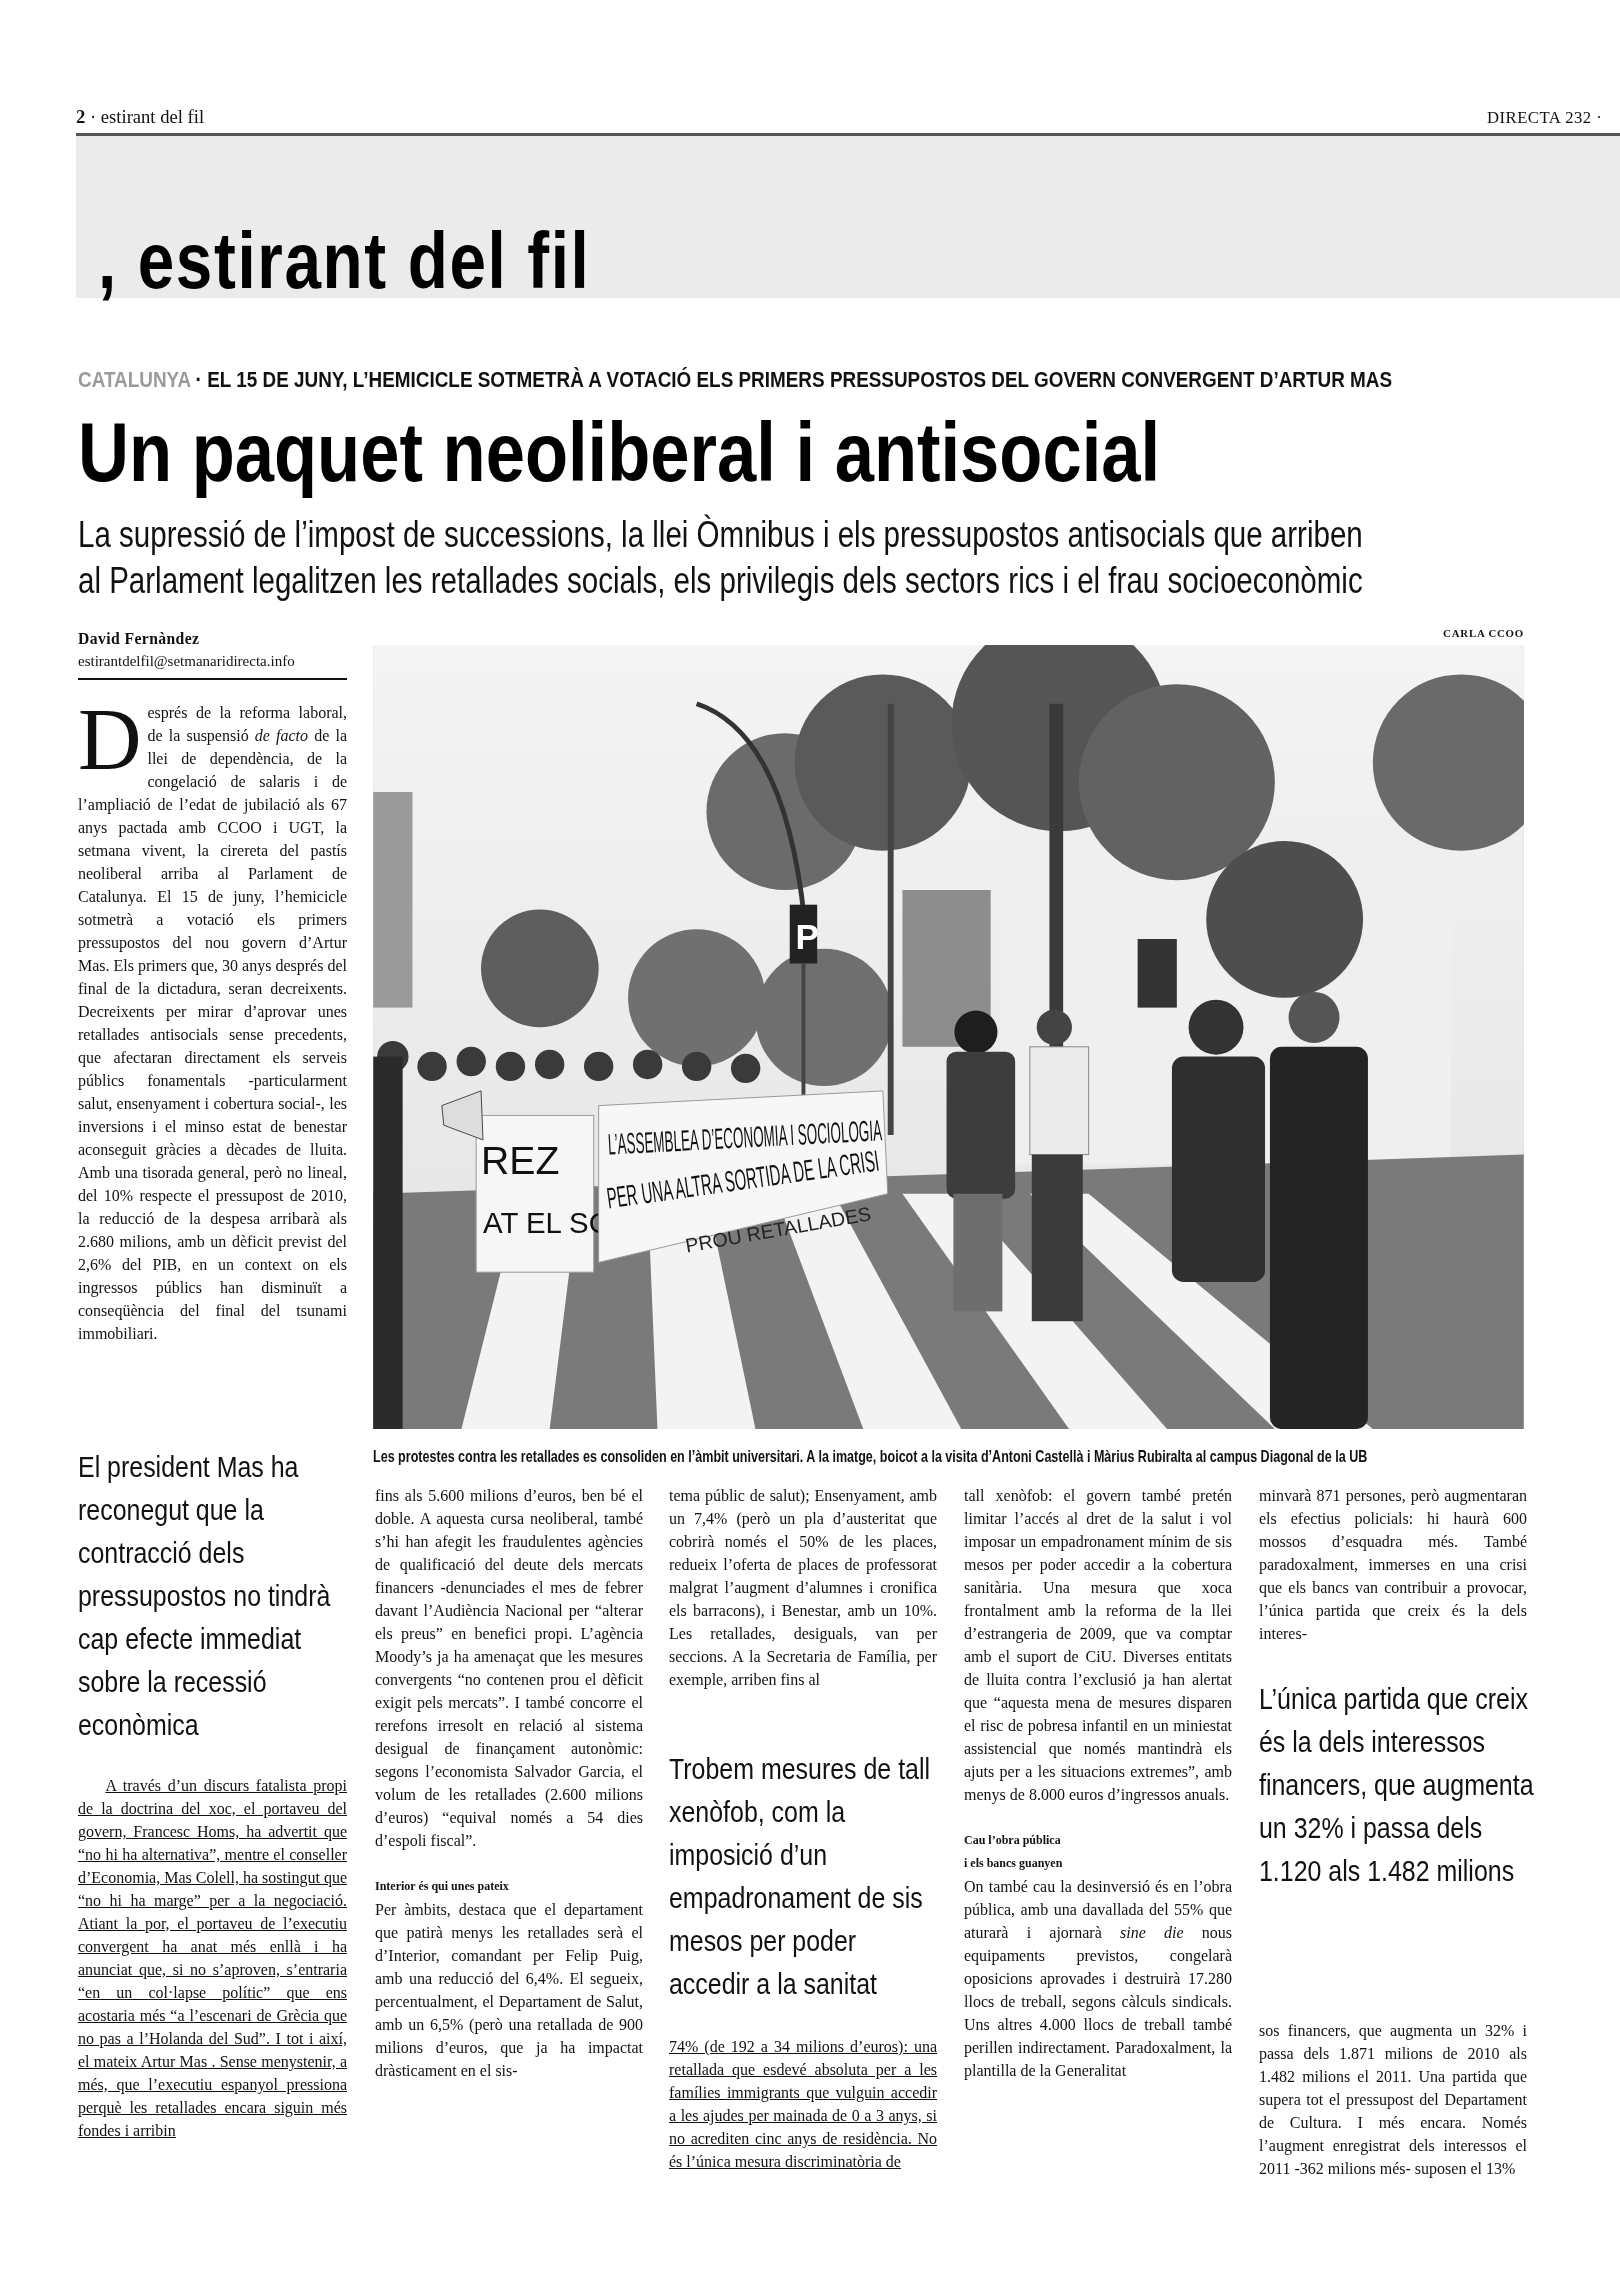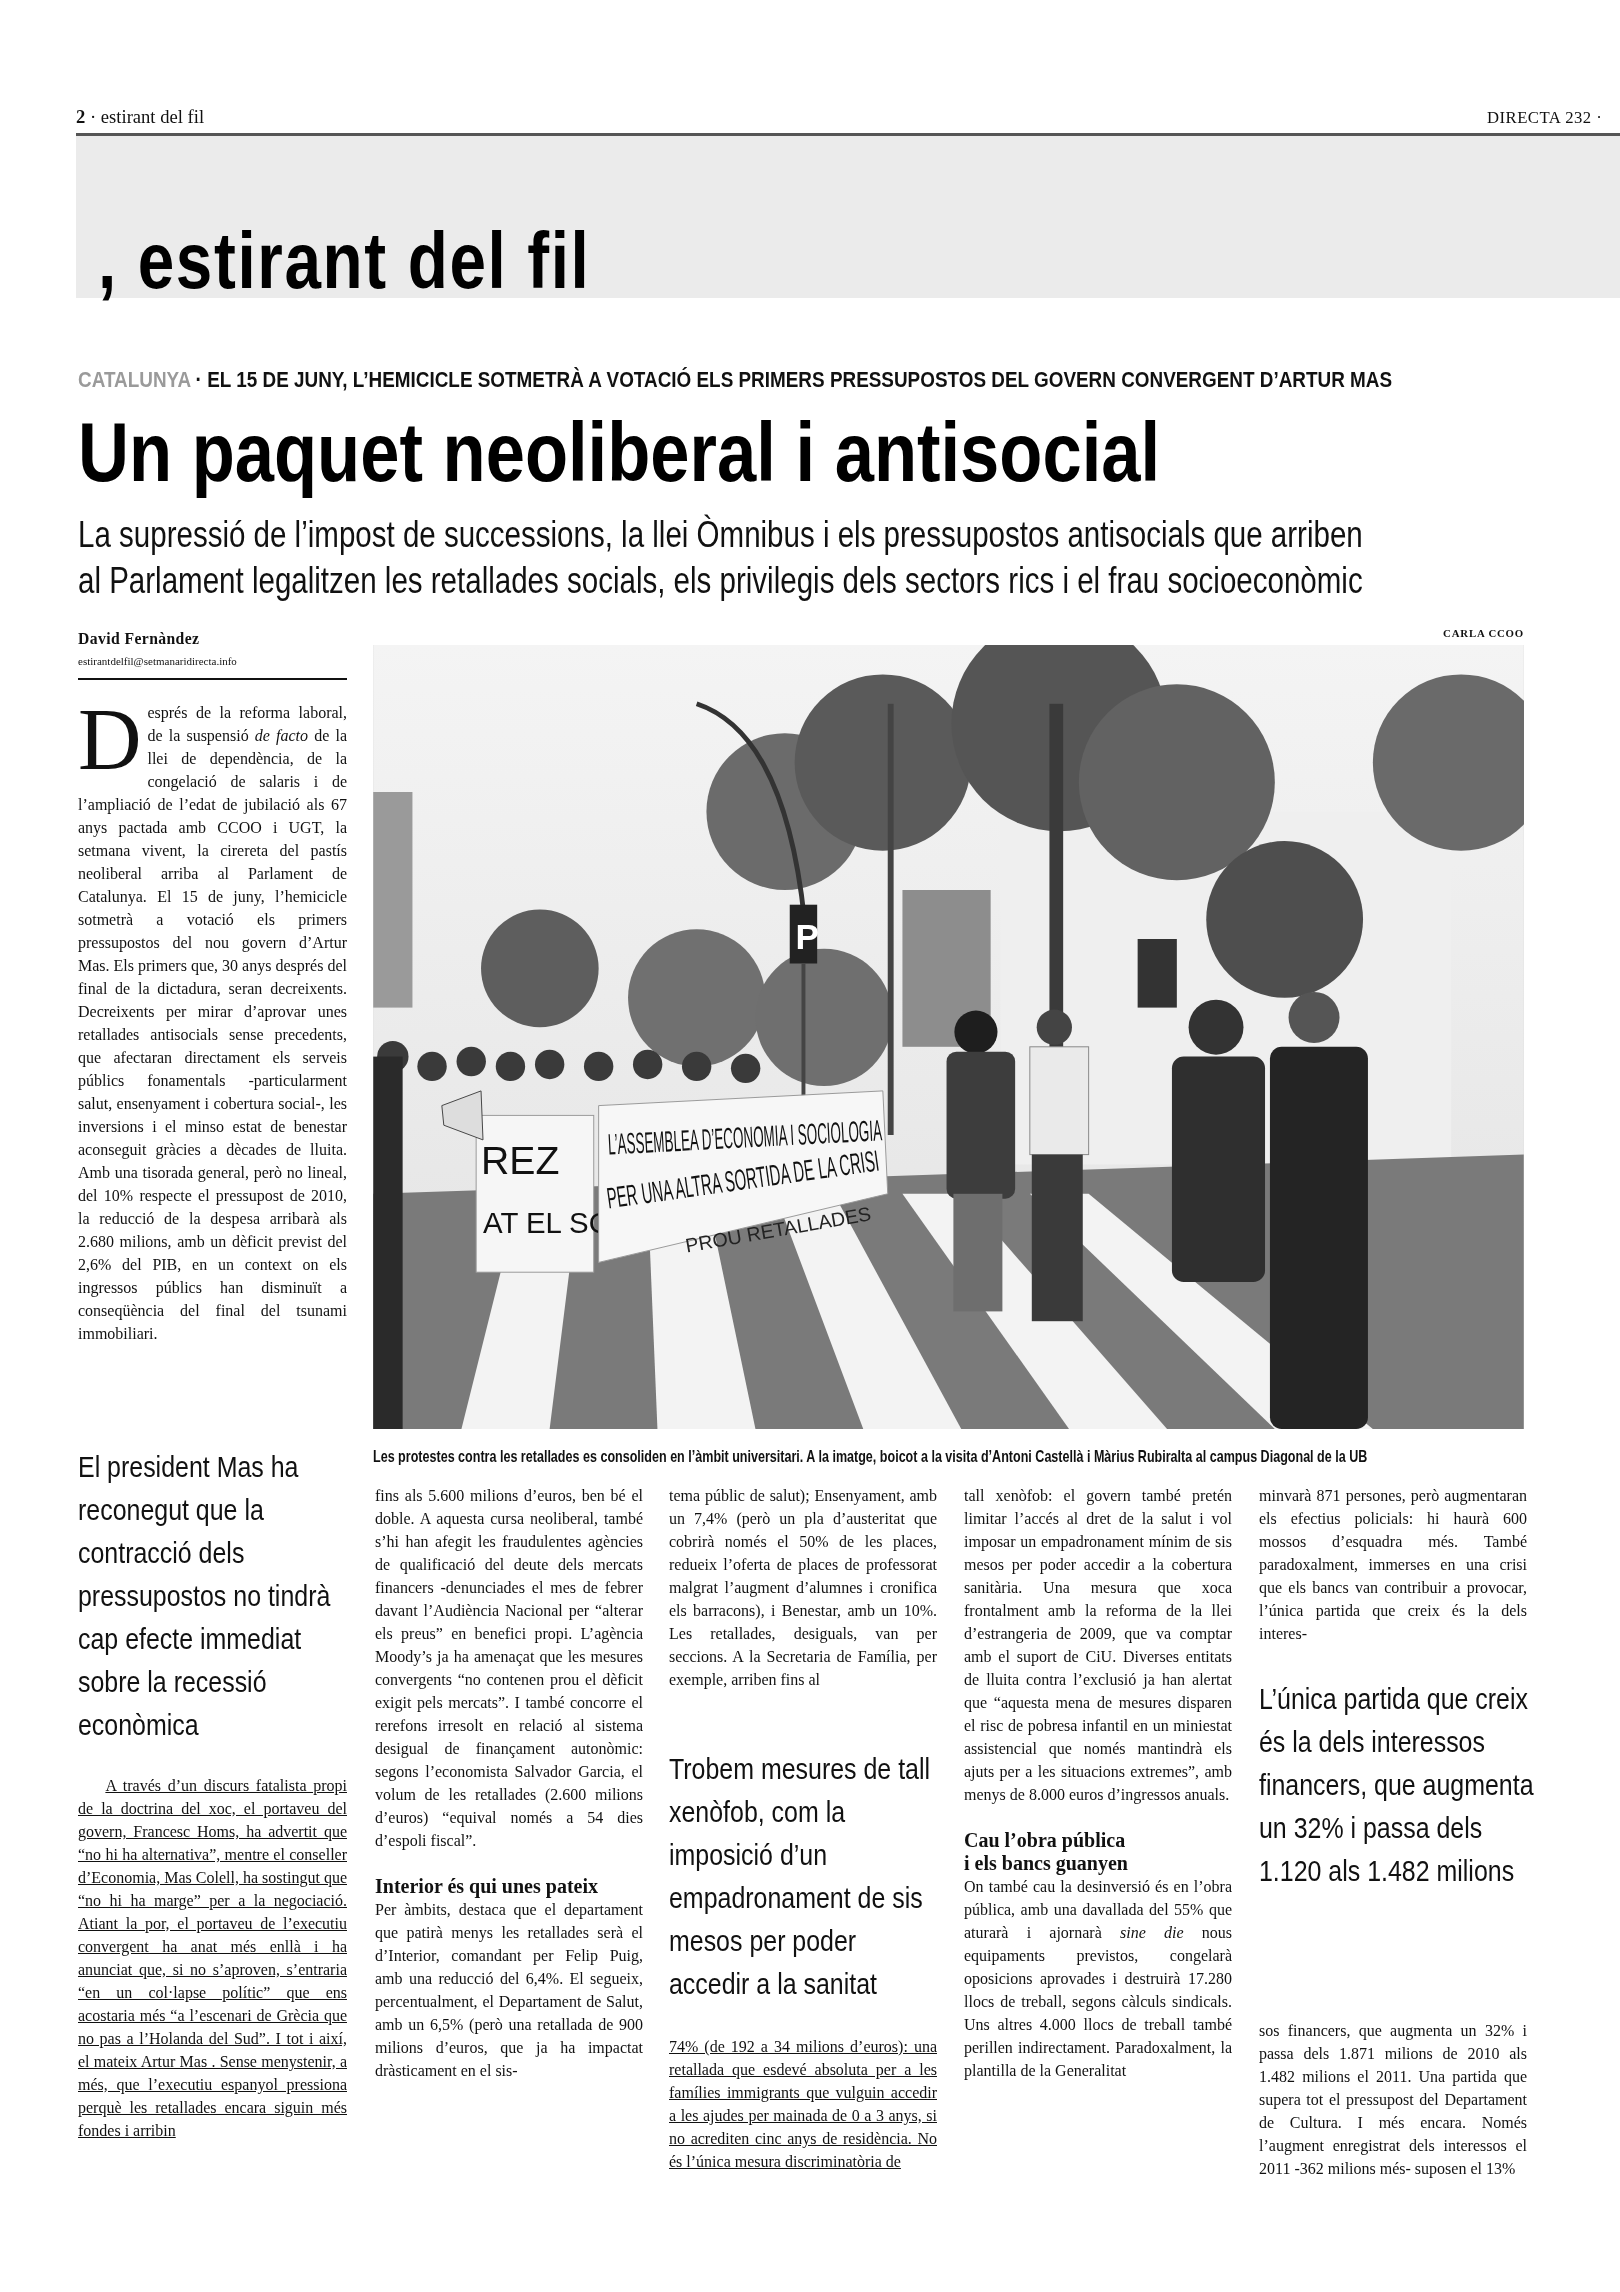--- a/index.html
+++ b/index.html
@@ -14,21 +14,21 @@
   .section-band { position: absolute; top: 136px; left: 76px; right: 0; height: 162px; background: #ebebeb; }
   .section-title { position: absolute; left: 98px; top: 221px; font-family: "Liberation Sans", sans-serif; font-weight: 700; font-size: 80px; letter-spacing: 2px; transform: scaleX(0.82); transform-origin: left top; line-height: 1; color: #000; }
 
   .kicker { position: absolute; left: 78px; top: 367px; font-family: "Liberation Sans", sans-serif; font-weight: 700; font-size: 22.5px; transform: scaleX(0.84); transform-origin: left top; white-space: nowrap; }
   .kicker .cat { color: #9a9a9a; }
   .headline { position: absolute; left: 78px; top: 410px; font-family: "Liberation Sans", sans-serif; font-weight: 700; font-size: 84px; line-height: 1; transform: scaleX(0.84); transform-origin: left top; white-space: nowrap; color: #000; }
   .standfirst { position: absolute; left: 78px; top: 512px; width: 1764px; font-family: "Liberation Sans", sans-serif; font-size: 36px; line-height: 46px; transform: scaleX(0.82); transform-origin: left top; color: #111; }
 
   .byline { position: absolute; left: 78px; top: 627px; width: 269px; border-bottom: 2px solid #111; padding-bottom: 5.9px; }
   .byline .name { font-family: "Liberation Serif", serif; font-weight: 700; font-size: 15.7px; line-height: 23.5px; letter-spacing: 0.4px; }
-  .byline .email { font-family: "Liberation Serif", serif; font-size: 11px; line-height: 21.6px; }
+  .byline .email { font-family: "Liberation Serif", serif; font-size: 15px; line-height: 21.6px; }
 
   .body-text { font-family: "Liberation Serif", serif; font-size: 16px; line-height: 23px; text-align: justify; hyphens: auto; color: #111; }
   .col1-top { position: absolute; left: 78px; top: 701px; width: 269px; }
   .dropcap { float: left; font-family: "Liberation Serif", serif; font-size: 88px; line-height: 69px; margin: 3.9px 5.9px 0 0; }
 
   .photo-credit { position: absolute; top: 627px; right: 96px; font-family: "Liberation Serif", serif; font-size: 10.8px; font-weight: 700; letter-spacing: 0.8px; }
   .photo { position: absolute; left: 373px; top: 645px; width: 1151px; height: 784px; overflow: hidden; background: #d8d8d8; }
   .caption { position: absolute; left: 373px; top: 1448px; width: 1372px; font-family: "Liberation Sans", sans-serif; font-weight: 700; font-size: 15.7px; transform: scaleX(0.8); transform-origin: left top; white-space: nowrap; }
 
   .pullquote { font-family: "Liberation Sans", sans-serif; font-size: 29px; line-height: 43px; transform: scaleX(0.86); transform-origin: left top; color: #111; }
@@ -38,21 +38,21 @@
 
   .col1-bottom { position: absolute; left: 78px; top: 1774px; width: 269px; text-decoration: underline; }
   .col1-bottom p { margin: 0; text-indent: 27.4px; }
 
   .col2 { position: absolute; left: 375px; top: 1484px; width: 268px; }
   .col3 { position: absolute; left: 669px; top: 1484px; width: 268px; }
   .col3b { position: absolute; left: 669px; top: 2035px; width: 268px; text-decoration: underline; }
   .col4 { position: absolute; left: 964px; top: 1484px; width: 268px; }
   .col5 { position: absolute; left: 1259px; top: 1484px; width: 268px; }
   .col5b { position: absolute; left: 1259px; top: 2019px; width: 268px; }
-  .subhead { font-family: "Liberation Serif", serif; font-weight: 700; font-size: 20px; line-height: 23px; margin-top: 22.5px; }
+  .subhead { font-family: "Liberation Serif", serif; font-weight: 700; font-size: 12px; line-height: 23px; margin-top: 22.5px; }
   p { margin: 0; }
 </style>
 </head>
 <body>
 
 <div class="running-head">
   <div class="left">
     <b>2</b>
     <span>·</span>
     <span>estirant del fil</span>

